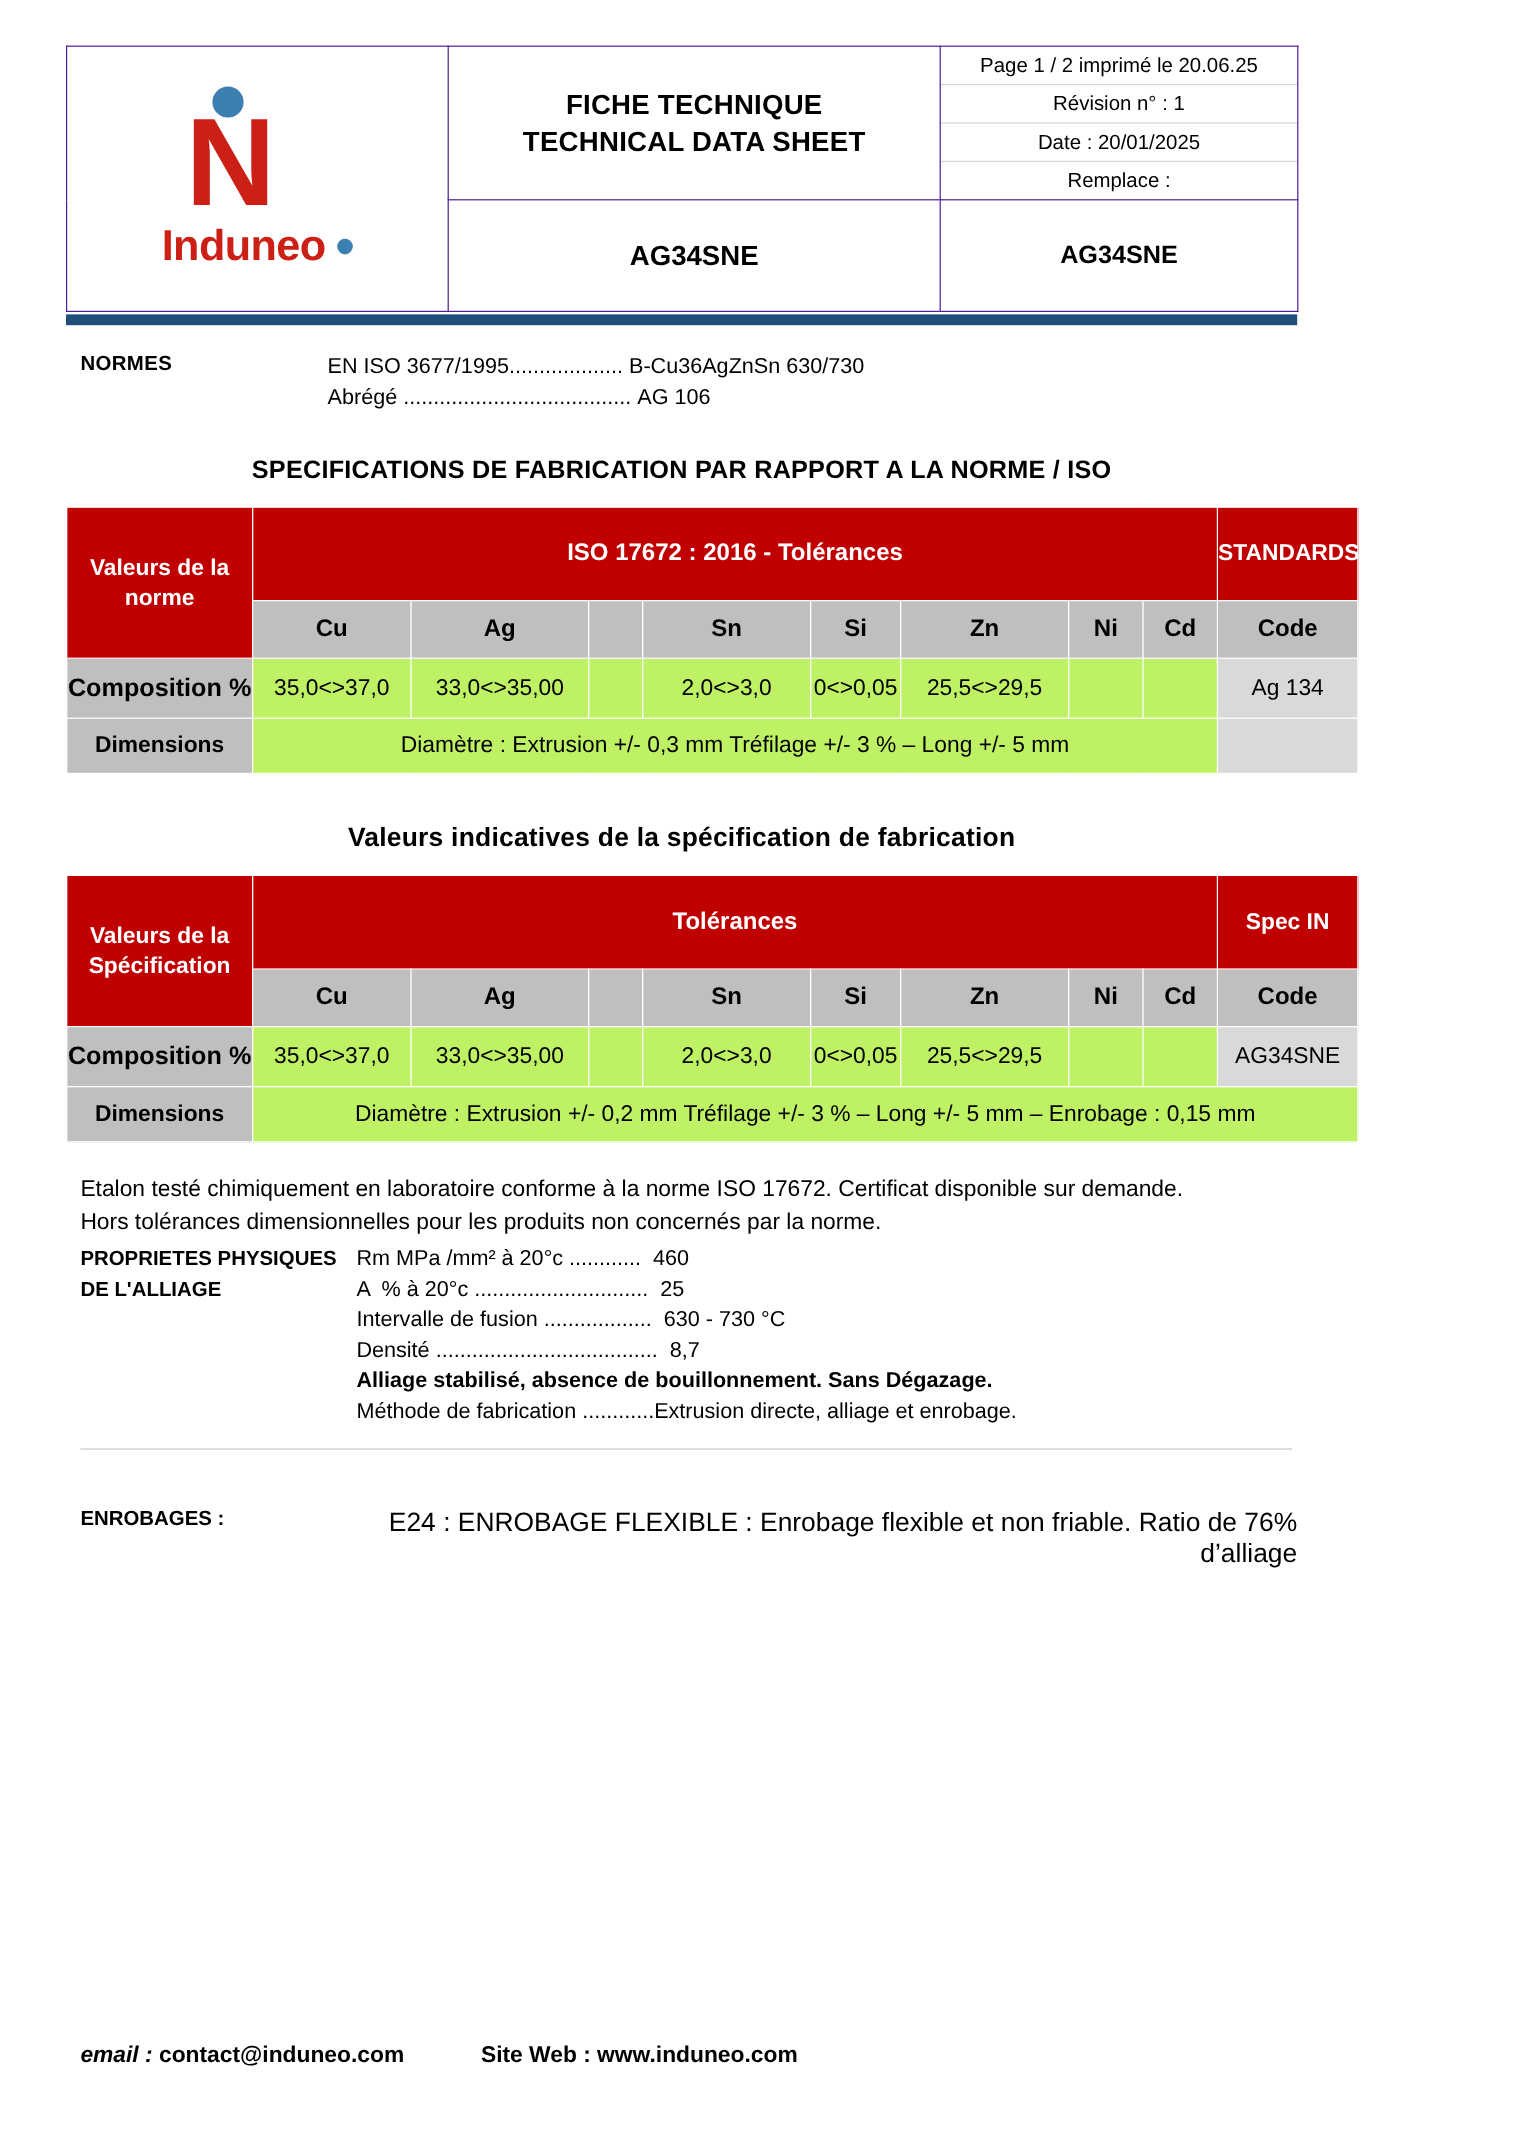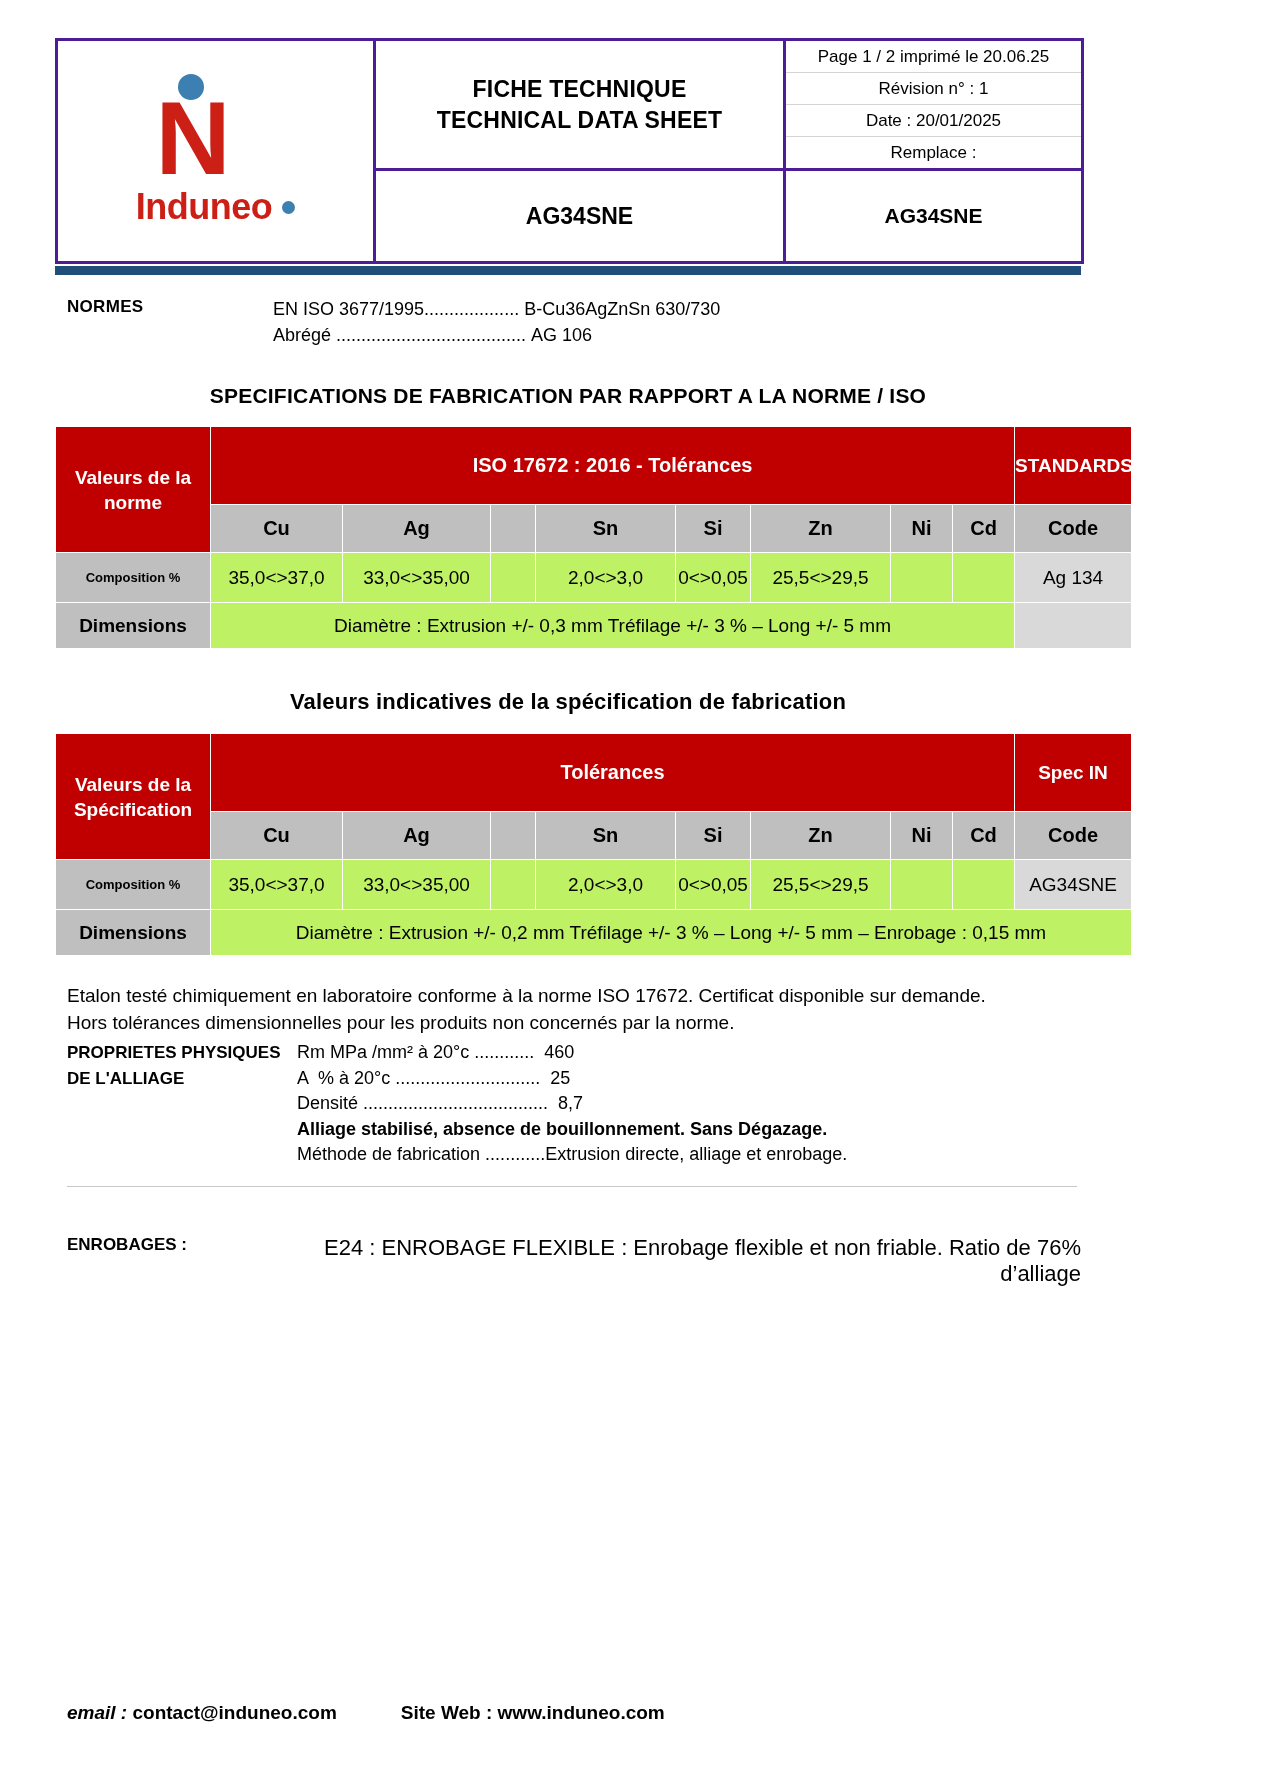--- a/index.html
+++ b/index.html
@@ -8,21 +8,21 @@
     background: #ffffff;
     font-family: "Liberation Sans", sans-serif;
     color: #000000;
     position: relative;
     overflow: hidden;
   }
   .page { position: absolute; left: 55px; top: 0; width: 1026px; height: 1792px; }
 
   
   .header-table { width: 1026px; border-collapse: collapse; table-layout: fixed; margin-top: 38px; }
-  .header-table td { border: 3px solid #4c1d95; vertical-align: middle; }
+  .header-table td { border: 1px solid #4c1d95; vertical-align: middle; }
   .hdr-logo { width: 318px; height: 205px; text-align: center; padding: 0; }
   .hdr-center { width: 410px; text-align: center; }
   .hdr-right { width: 298px; text-align: center; }
 
   .logo-wrap { display: flex; flex-direction: column; align-items: center; justify-content: center; height: 100%; }
   .logo-n { position: relative; width: 120px; height: 110px; }
   .logo-dot-top {
     position: absolute; left: 22px; top: 0;
     width: 26px; height: 26px; border-radius: 50%; background: #3c7fb1;
   }
@@ -55,21 +55,21 @@
   .sec-title { text-align: center; font-size: 21px; font-weight: bold; letter-spacing: 0.2px; }
   .sec-title-1 { margin-top: 36px; }
   .sec-title-2 { margin-top: 40px; font-size: 22px; }
 
   
   .spec-table { width: 1026px; border-collapse: collapse; table-layout: fixed; margin-top: 18px; }
   .spec-table td { border: 1px solid #ffffff; text-align: center; vertical-align: middle; }
   .red { background: #c00000; color: #ffffff; font-weight: bold; }
   .grayhdr { background: #bfbfbf; color: #000000; font-weight: bold; font-size: 20px; }
   .datarow { background: #bef264; color: #000000; font-size: 19px; }
-  .rowlbl { background: #bfbfbf; color: #000000; font-weight: bold; font-size: 13px; }
+  .rowlbl { background: #bfbfbf; color: #000000; font-weight: bold; font-size: 21px; }
   .side-red { font-size: 19px; line-height: 25px; }
   .band-title { font-size: 20px; height: 78px; }
   .subhdr { height: 48px; }
   .comp-row { height: 50px; }
   .dim-row { height: 46px; font-size: 19px; }
   .blank-cell { background: #d9d9d9; }
   .code-cell { background: #d9d9d9; font-size: 19px; }
 
   
   .note-p { margin-top: 26px; padding-left: 12px; font-size: 19px; line-height: 27px; width: 960px; }
@@ -269,20 +269,21 @@
   <div class="note-p">Etalon testé chimiquement en laboratoire conforme à la norme ISO 17672. Certificat disponible sur demande. Hors tolérances dimensionnelles pour les produits non concernés par la norme.</div>
 
   <div class="props">
     <div class="props-label">
       <div>PROPRIETES PHYSIQUES</div>
       <div>DE L'ALLIAGE</div>
     </div>
     <div class="props-lines">
       <div class="pl">Rm MPa /mm² à 20°c ............  460</div>
       <div class="pl">A  % à 20°c .............................  25</div>
+      <div class="pl">Intervalle de fusion ..................  630 - 730 °C</div>
       <div class="pl">Densité .....................................  8,7</div>
       <div class="pl bold-line">Alliage stabilisé, absence de bouillonnement. Sans Dégazage.</div>
       <div class="pl">Méthode de fabrication ............Extrusion directe, alliage et enrobage.</div>
     </div>
   </div>
 
   <div class="hr-line"></div>
 
   <div class="enrob">
     <div class="enrob-label">ENROBAGES :</div>

